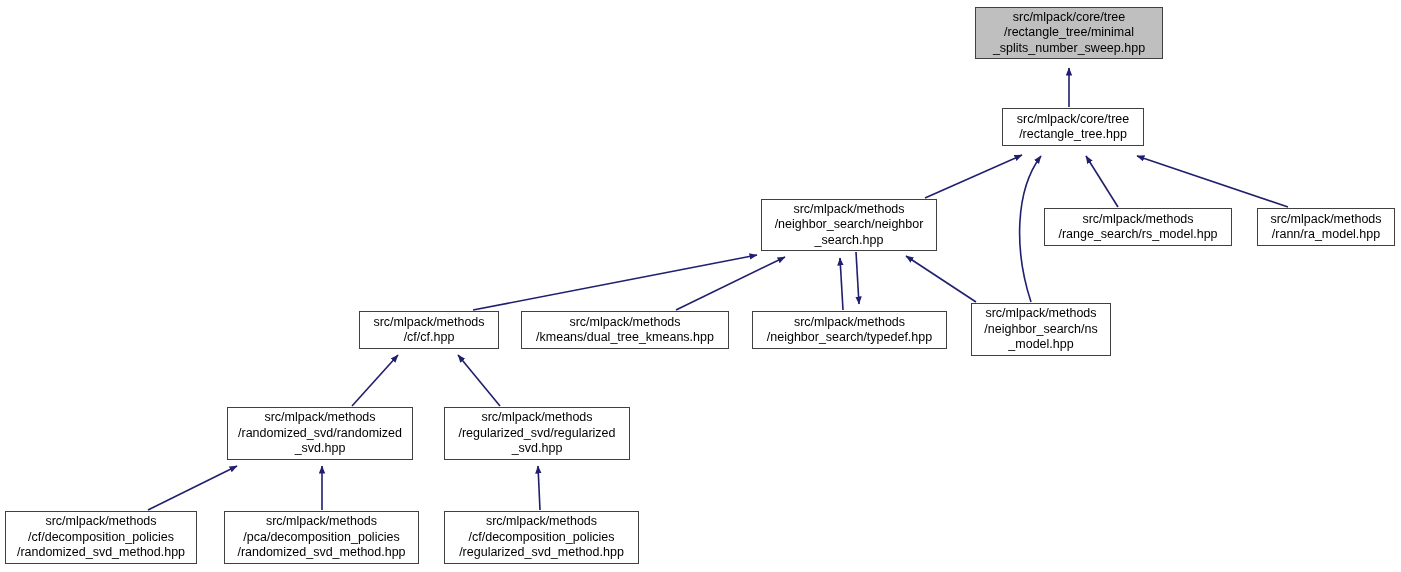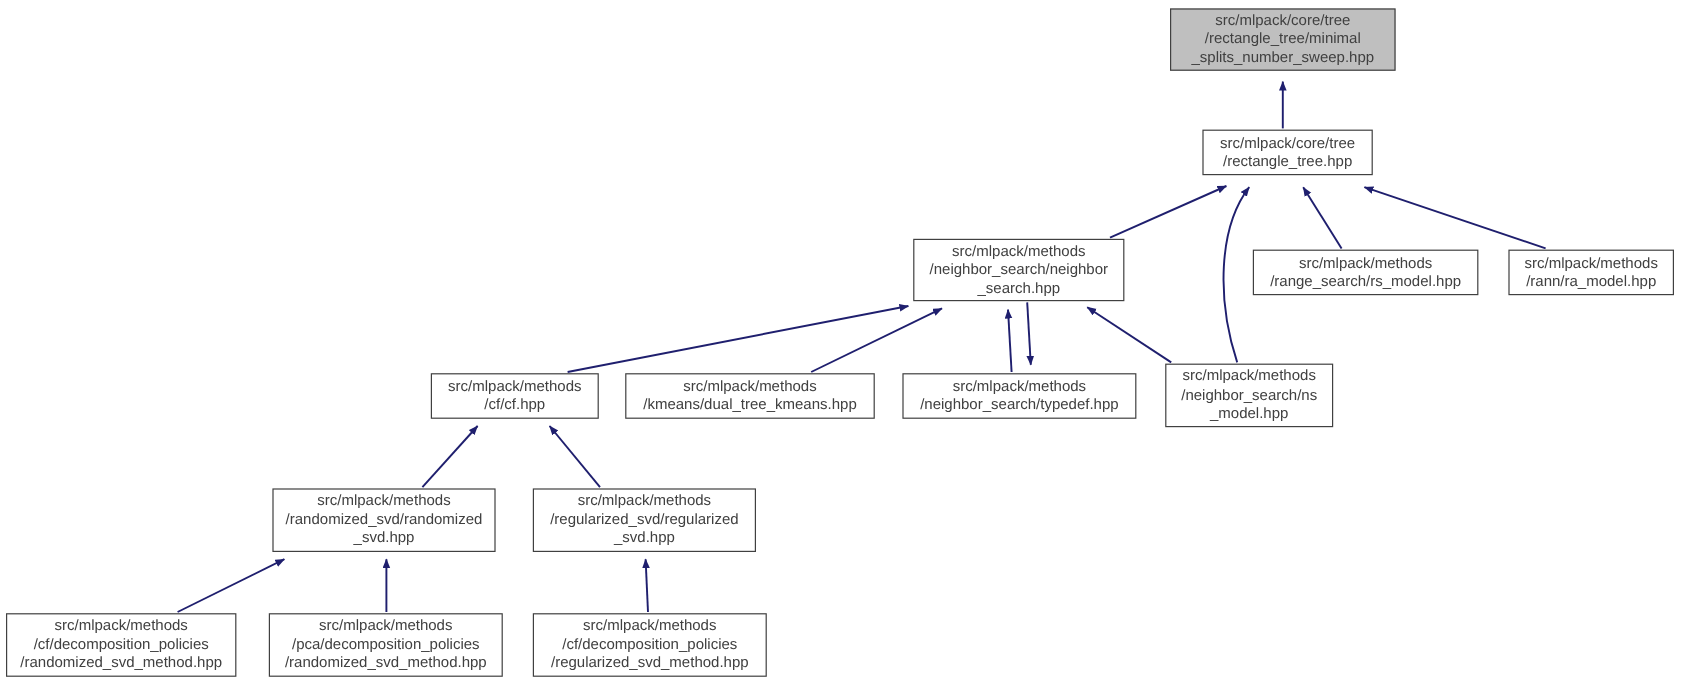--- a/index.html
+++ b/index.html
@@ -27,21 +27,21 @@
     position: absolute;
     box-sizing: border-box;
     background: #ffffff;
     border: 1px solid #404040;
     display: flex;
     align-items: center;
     justify-content: center;
     text-align: center;
     line-height: 15.5px;
     font-size: 12.5px;
-    color: #404040;
+    color: #000000;
     white-space: pre-line;
     padding: 2px 6px;
     z-index: 2;
   }
   .node.highlight {
     background: #bfbfbf;
     border: 1px solid #404040;
   }
   .node-label {
     display: block;

